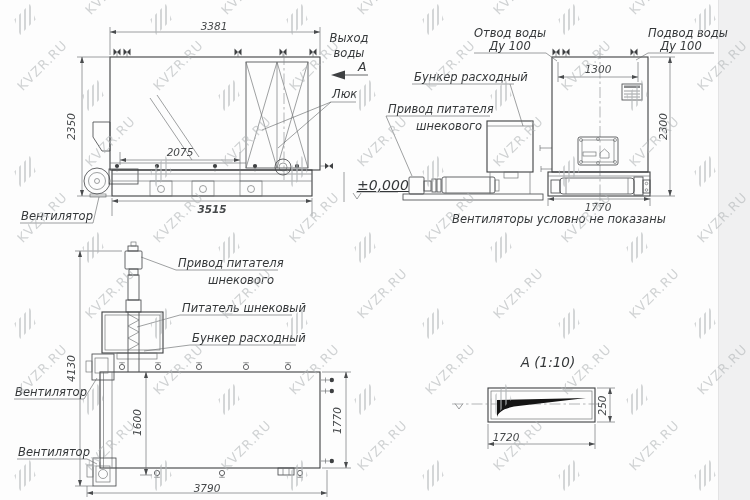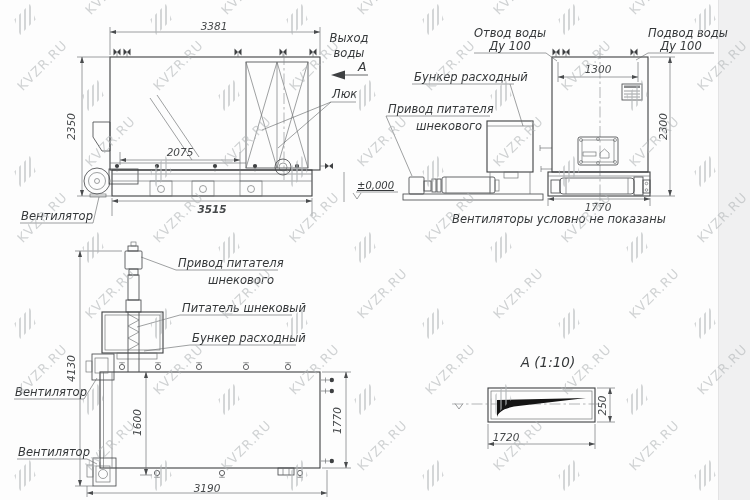--- a/index.html
+++ b/index.html
@@ -11,21 +11,21 @@
   .o2{stroke:#4a4c4e;stroke-width:0.85;fill:none;}
   .t{stroke:#6b6e70;stroke-width:0.65;fill:none;}
   .cl{stroke:#85878a;stroke-width:0.6;fill:none;stroke-dasharray:11 3 2.5 3;}
   .f{fill:#3e4042;stroke:none;}
   .lbl{position:absolute;font-style:italic;font-size:11.5px;line-height:13px;color:#35383a;
        white-space:nowrap;z-index:2;}
   .dim{position:absolute;font-style:italic;font-size:10.5px;line-height:12px;color:#45484a;
        white-space:nowrap;z-index:2;width:40px;text-align:center;}
   .dimv{width:36px;height:13px;transform:rotate(-90deg);}
   .ctr{text-align:center;}
-  .small{font-size:10px;text-decoration:underline;}
+  .small{font-size:14px;text-decoration:underline;}
   .sec-title{font-size:13.5px;}
   #wm{position:absolute;left:0;top:0;width:750px;height:500px;z-index:3;pointer-events:none;overflow:hidden;}
   .wm-text{position:absolute;font-size:13px;letter-spacing:1px;color:#b2b6b8;opacity:.6;
            transform:rotate(-45deg);white-space:nowrap;}
   .wm-logo{position:absolute;width:22px;height:15px;opacity:.55;
            background:repeating-linear-gradient(120deg,#b2b6b8 0 2.5px,transparent 2.5px 6px);
            transform:rotate(-45deg) skewX(-25deg);}
 </style>
 </head>
 <body>
@@ -290,21 +290,21 @@
 
   <div class="lbl" style="left:178px;top:257px;">Привод питателя</div>
   <div class="lbl" style="left:208px;top:274px;">шнекового</div>
   <div class="lbl" style="left:182px;top:302px;">Питатель шнековый</div>
   <div class="lbl" style="left:192px;top:332px;">Бункер расходный</div>
   <div class="lbl" style="left:15px;top:386px;">Вентилятор</div>
   <div class="lbl" style="left:18px;top:446px;">Вентилятор</div>
   <div class="dim dimv" style="left:53px;top:362px;">4130</div>
   <div class="dim dimv" style="left:119px;top:416px;">1600</div>
   <div class="dim dimv" style="left:319px;top:414px;">1770</div>
-  <div class="dim" style="left:187px;top:482px;">3190</div>
+  <div class="dim" style="left:187px;top:482px;">3790</div>
 
   <div class="lbl ctr sec-title" style="left:518px;top:356px;width:60px;">А (1:10)</div>
   <div class="dim dimv" style="left:584px;top:399px;">250</div>
   <div class="dim" style="left:488px;top:431px;width:36px;">1720</div>
 
   <div id="wm">
       <div class="wm-text" style="left: -58px; top: -18px;">KVZR.RU</div>
       <div class="wm-logo" style="left: 14px; top: 12px;"></div>
       <div class="wm-text" style="left: 78px; top: -18px;">KVZR.RU</div>
       <div class="wm-logo" style="left: 150px; top: 12px;"></div>

